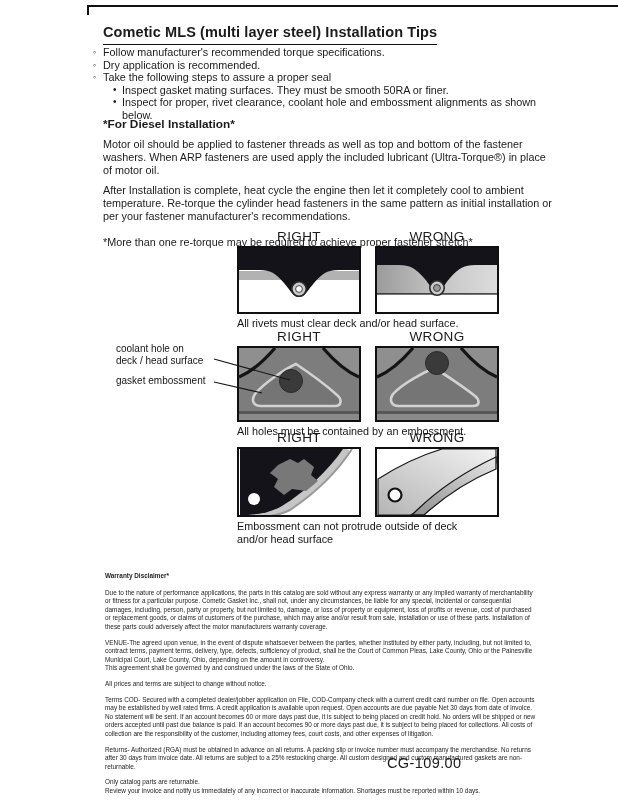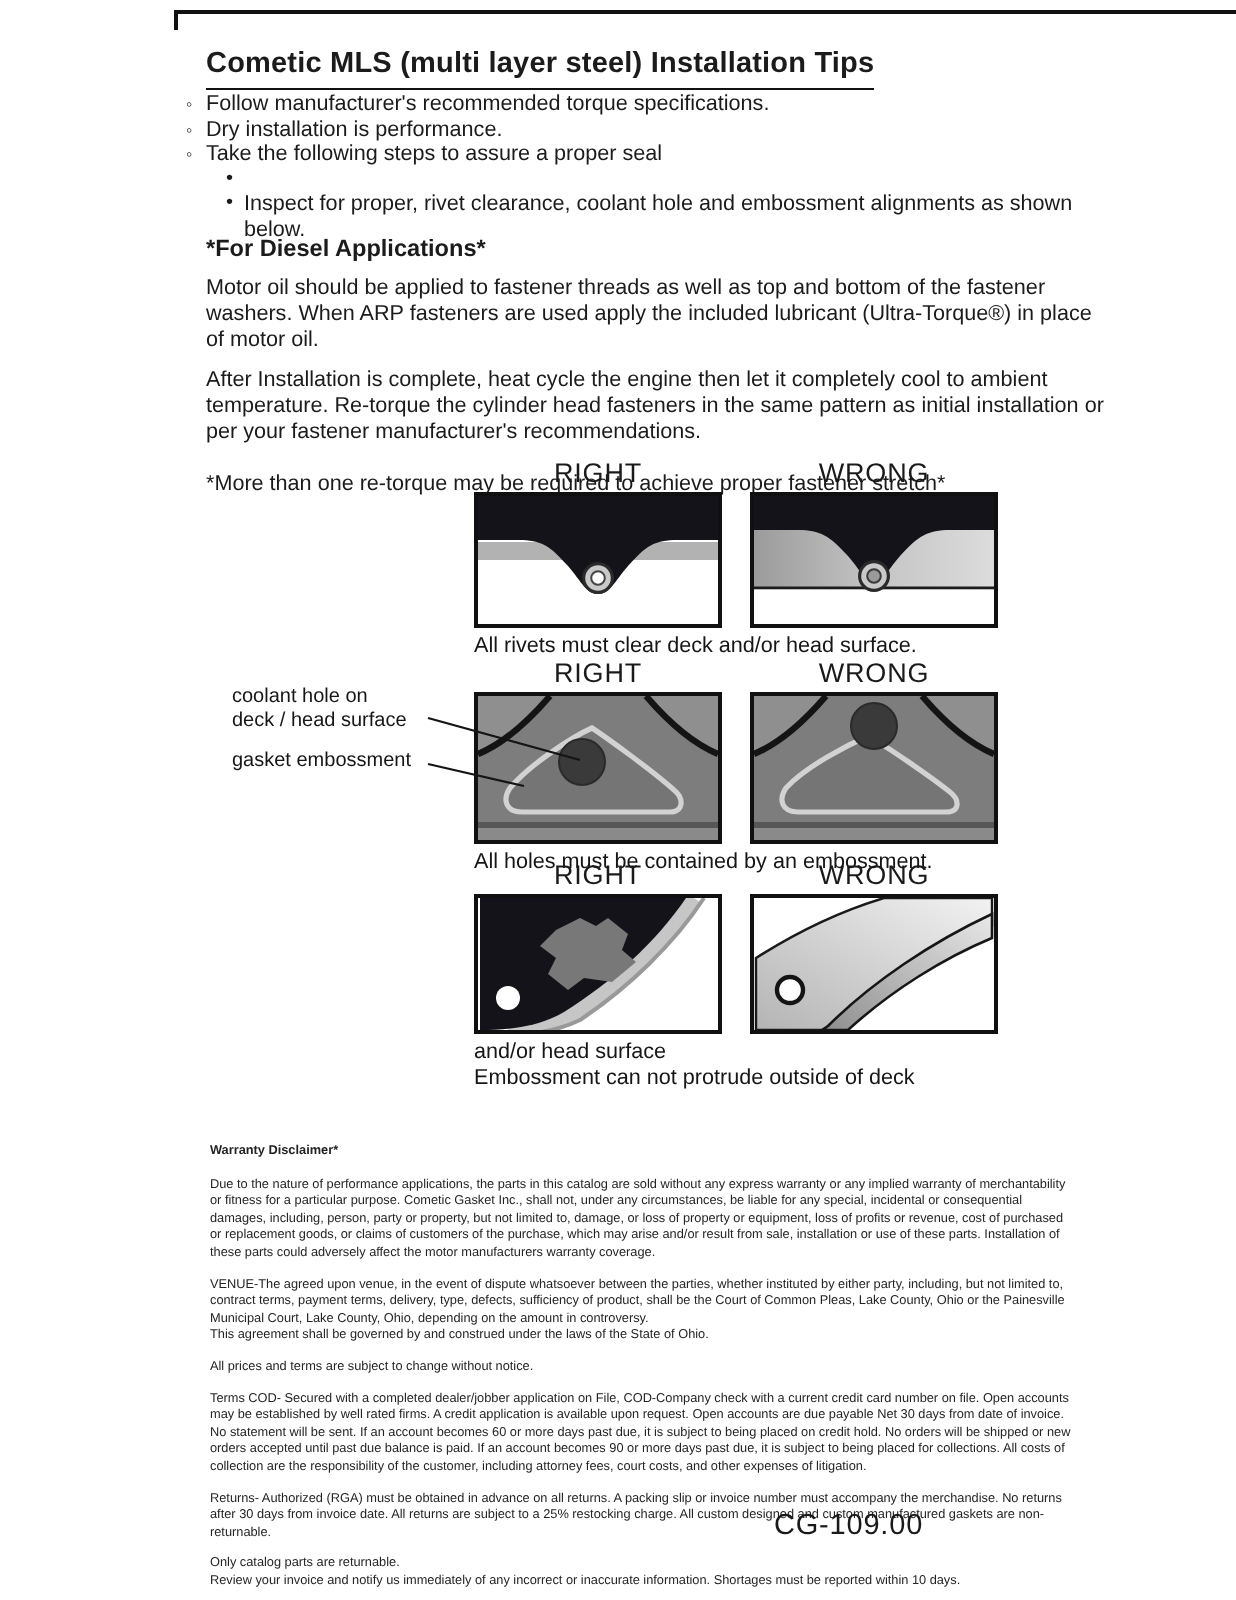--- a/index.html
+++ b/index.html
@@ -70,37 +70,38 @@
 
 <div class="abs page-title">Cometic MLS (multi layer steel) Installation Tips</div>
 
 <div class="abs tips">
   <div class="b-row">
     <span class="marker">◦</span>
     <span>Follow manufacturer's recommended torque specifications.</span>
   </div>
   <div class="b-row">
     <span class="marker">◦</span>
-    <span>Dry installation is performance.</span>
+    <span>Dry application is recommended.</span>
   </div>
   <div class="b-row">
     <span class="marker">◦</span>
     <span>Take the following steps to assure a proper seal</span>
   </div>
   <div class="b-row b-sub">
     <span class="marker">•</span>
+    <span>Inspect gasket mating surfaces.  They must be smooth 50RA or finer.</span>
   </div>
   <div class="b-row b-sub">
     <span class="marker">•</span>
     <span>Inspect for proper, rivet clearance, coolant hole and embossment alignments as shown below.</span>
   </div>
 </div>
 
 <div class="abs diesel">
-  <h2>*For Diesel Applications*</h2>
+  <h2>*For Diesel Installation*</h2>
   <p>Motor oil should be applied to fastener threads as well as top and bottom of the fastener washers. When ARP fasteners are used apply the included lubricant (Ultra-Torque®) in place of motor oil.</p>
   <p class="gap">After Installation is complete, heat cycle the engine then let it completely cool to ambient temperature. Re-torque the cylinder head fasteners in the same pattern as initial installation or per your fastener manufacturer's recommendations.</p>
   <p class="note">*More than one re-torque may be required to achieve proper fastener stretch*</p>
 </div>
 
 <div class="abs diag d1">
   <div class="diag-labels">
     <div>RIGHT</div>
     <div>WRONG</div>
   </div>
@@ -211,22 +212,22 @@
           </linearGradient>
         </defs>
         <rect width="118" height="66" fill="#ffffff"></rect>
         <path d="M0,30 C22,16 44,6 64,0 H118 V14 C88,28 56,46 34,66 H0 Z" fill="url(#g3)" stroke="#1a1a1a" stroke-width="1.2"></path>
         <path d="M118,8 C88,22 58,42 36,64 L33,66 L46,66 C68,46 94,30 118,20 Z" fill="url(#g3b)" stroke="#161616" stroke-width="1.3"></path>
         <circle cx="17" cy="46" r="6.5" fill="#ffffff" stroke="#141414" stroke-width="2.2"></circle>
       </svg>
     </div>
   </div>
   <div class="diag-caption">
+    <div>Embossment can not protrude outside of deck</div>
     <div>and/or head surface</div>
-    <div>Embossment can not protrude outside of deck</div>
   </div>
 </div>
 
 <div class="abs legal">
   <p class="lg-head">Warranty Disclaimer*</p>
   <p>Due to the nature of performance applications, the parts in this catalog are sold without any express warranty or any implied warranty of merchantability or fitness for a particular purpose.  Cometic Gasket Inc., shall not, under any circumstances, be liable for any special, incidental or consequential damages, including, person, party or property, but not limited to, damage, or loss of property or equipment, loss of profits or revenue, cost of purchased or replacement goods, or claims of customers of the purchase, which may arise and/or result from sale, installation or use of these parts.  Installation of these parts could adversely affect the motor manufacturers warranty coverage.</p>
   <p class="tight">VENUE-The agreed upon venue, in the event of dispute whatsoever between the parties, whether instituted by either party, including, but not limited to, contract terms, payment terms, delivery, type, defects, sufficiency of product, shall be the Court of Common Pleas, Lake County, Ohio or the Painesville Municipal Court, Lake County, Ohio, depending on the amount in controversy.</p>
   <p class="tight-end">This agreement shall be governed by and construed under the laws of the State of Ohio.</p>
   <p>All prices and terms are subject to change without notice.</p>
   <p>Terms COD- Secured with a completed dealer/jobber application on File, COD-Company check with a current credit card number on file.  Open accounts may be established by well rated firms.  A credit application is available upon request.  Open accounts are due payable Net 30 days from date of invoice.  No statement will be sent.  If an account becomes 60 or more days past due, it is subject to being placed on credit hold.  No orders will be shipped or new orders accepted until past due balance is paid.  If an account becomes 90 or more days past due, it is subject to being placed for collections.  All costs of collection are the responsibility of the customer, including attorney fees, court costs, and other expenses of litigation.</p>

